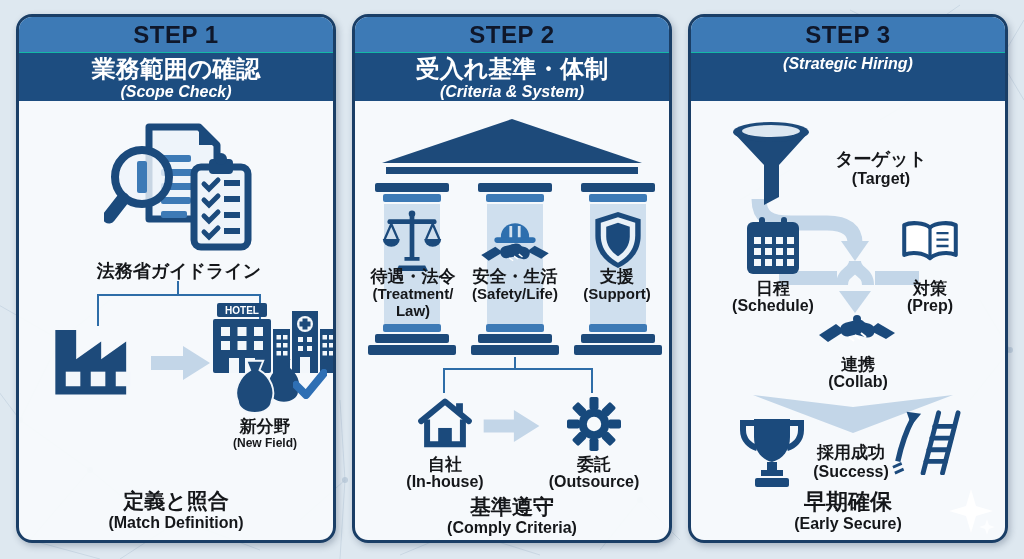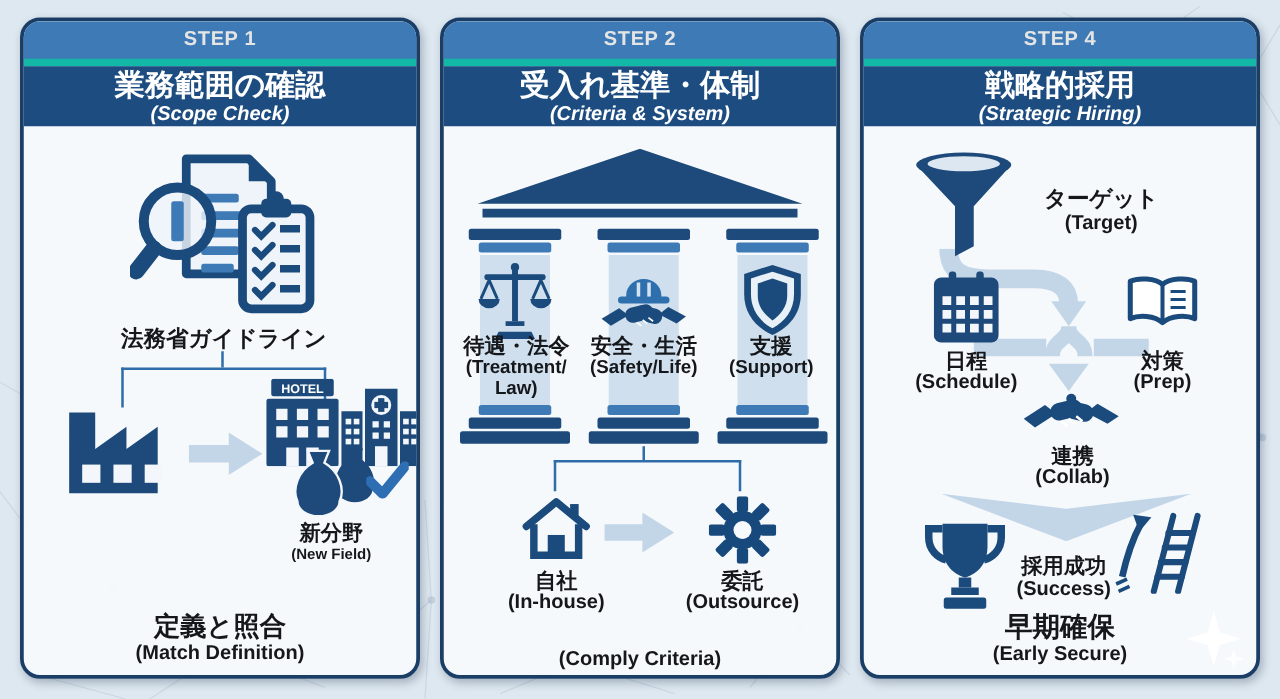--- a/index.html
+++ b/index.html
@@ -13,24 +13,24 @@
   .mesh { position:absolute; inset:0; z-index:0; }
   .panel {
     position:absolute; top:14px; width:320px; height:529px;
     background:rgba(247,250,252,.95);
     border:3px solid #1a3e66; border-radius:16px;
     overflow:hidden; z-index:1;
     box-shadow:2px 3px 7px rgba(20,40,70,.28);
   }
   #panel-1 { left:16px; } #panel-2 { left:352px; } #panel-3 { left:688px; }
   .step-band {
-    height:36px; background:#3d7ab6; color:#e5e5e5;
-    font-size:16px; font-weight:700; letter-spacing:.5px;
+    height:36px; background:#3d7ab6; color:#0f172a;
+    font-size:24px; font-weight:700; letter-spacing:.5px;
     display:flex; align-items:center; justify-content:center;
-    border-bottom:6px solid #14b8a6;
+    border-bottom:1px solid #14b8a6;
   }
   .title-band { height:48px; background:#1d4d80; color:#fff; text-align:center; padding-top:2px; }
   .title-jp { font-size:24px; font-weight:700; line-height:1.15; }
   .title-en { font-size:16px; font-weight:700;font-style:italic; }
   .abs { position:absolute; }
   .cx { transform:translateX(-50%); }
   .jp-label, .en-label { position:absolute; font-weight:700; text-align:left; white-space:nowrap; color:#15171a; }
   .jp-label { font-size:17px; }
   .en-label { font-size:15px; }
   .footer-jp { position:absolute; width:100%; text-align:center; font-size:21px; font-weight:700; }
@@ -285,27 +285,27 @@
       <circle cx="30" cy="30" r="17"></circle>
     </g>
     <circle cx="30" cy="30" r="8" fill="#f7fafc"></circle>
   </svg>
 
   <div class="jp-label cx" style="left:90px;top:436px">自社</div>
   <div class="en-label cx" style="left:90px;top:456px;font-size:16px">(In-house)</div>
   <div class="jp-label cx" style="left:239px;top:436px">委託</div>
   <div class="en-label cx" style="left:239px;top:456px;font-size:16px">(Outsource)</div>
 
+  <div class="footer-jp" style="top:476px">基準遵守</div>
   <div class="footer-en" style="top:502px">(Comply Criteria)</div>
 </div>
 
 <div class="panel" id="panel-3">
-  <div class="step-band">STEP 4</div>
+  <div class="step-band">STEP 3</div>
   <div class="title-band">
-    <div class="title-jp">戦略的採用</div>
     <div class="title-en">(Strategic Hiring)</div>
   </div>
 
   <svg class="abs" style="left:36px;top:182px" width="240" height="130" viewBox="0 0 240 130">
     <g stroke="#c3d6e8" fill="none">
       <path d="M32 0 c0 18 10 24 32 24 h36 c20 0 28 8 28 20" stroke-width="15"></path>
       <path d="M128 62 c0 12 -13 10 -13 24 M128 62 c0 12 13 10 13 24" stroke-width="12"></path>
     </g>
     <g fill="#c3d6e8">
       <polygon points="114,42 142,42 128,62"></polygon>

